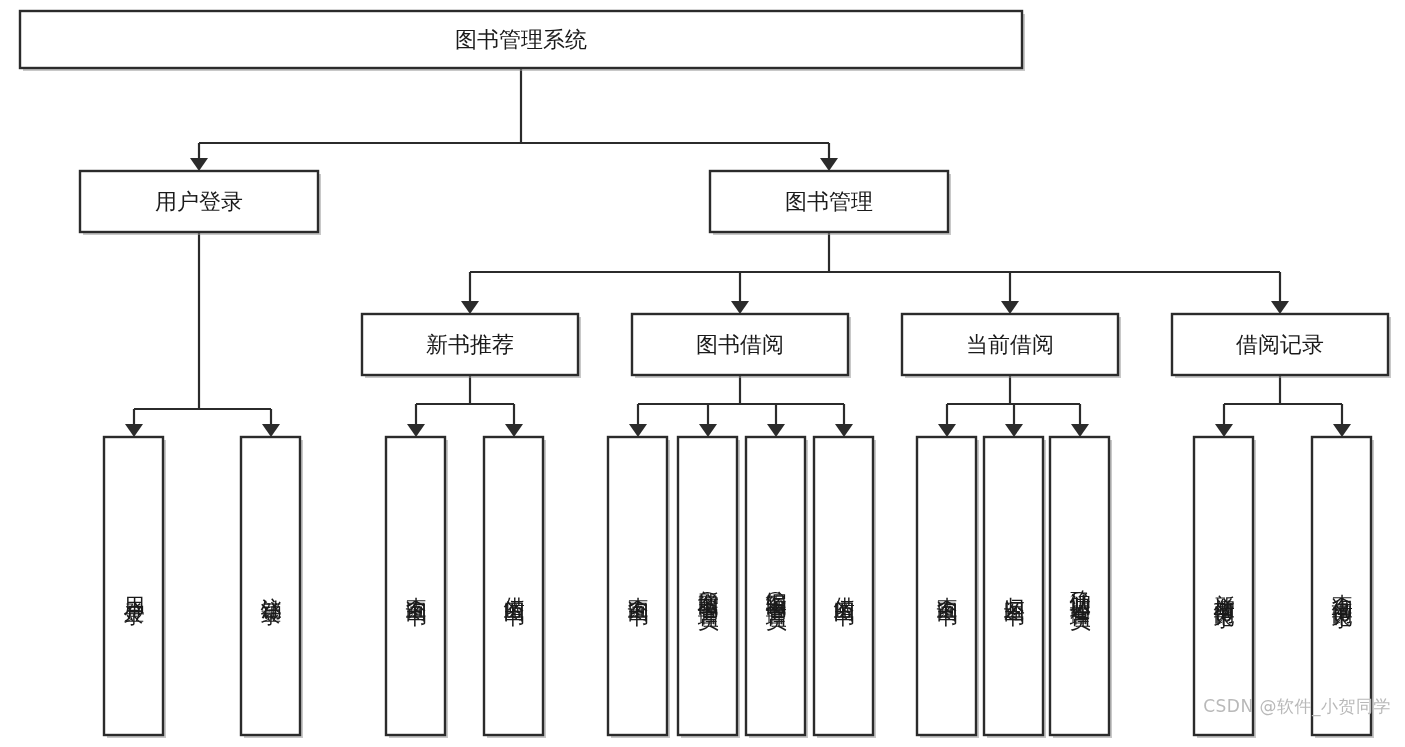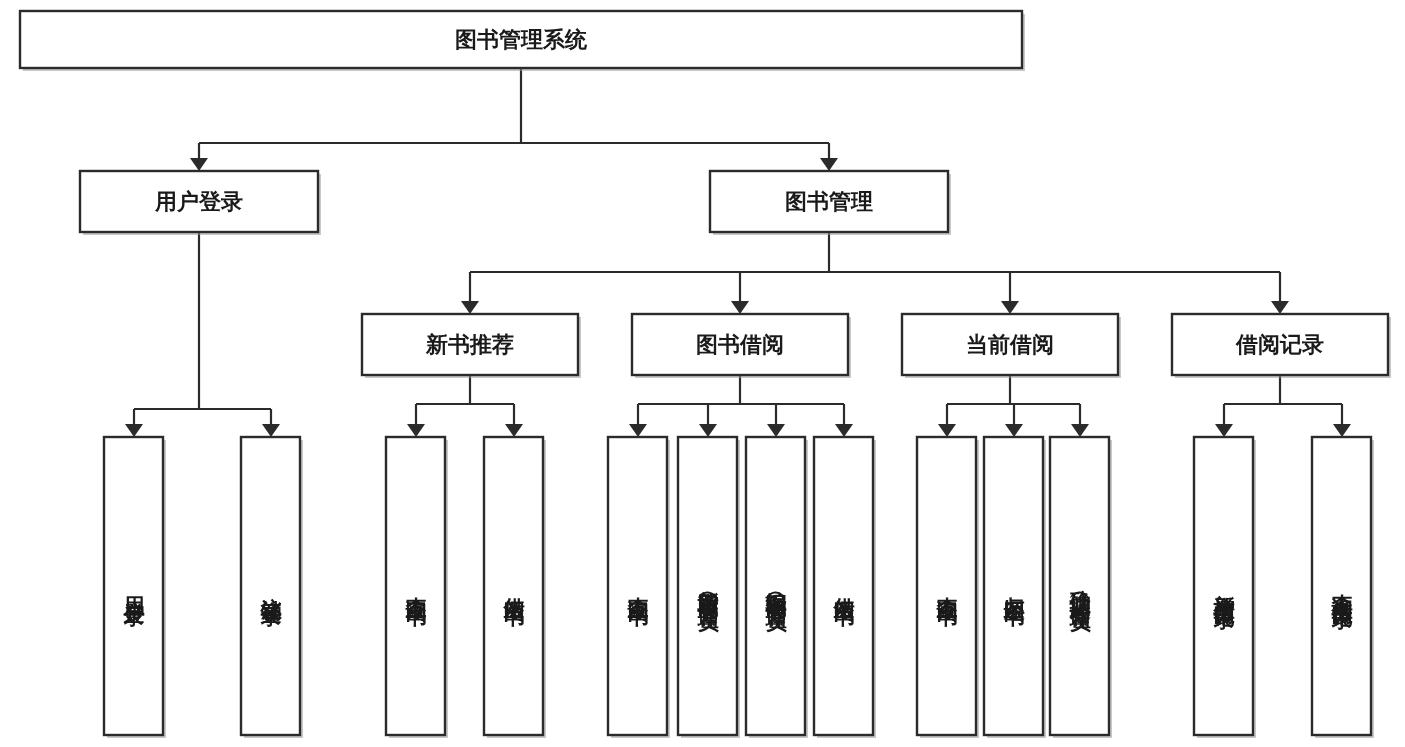--- a/index.html
+++ b/index.html
@@ -12,21 +12,20 @@
     width: 1405px;
     height: 747px;
     font-family: "DejaVu Sans", "Liberation Sans", sans-serif;
     overflow: hidden;
     position: relative;
   }
   #diagram-root {
     position: relative;
     width: 1405px;
     height: 724px;
-    font-weight: bold;
   }
   svg.diagram-canvas {
     position: absolute;
     left: 0;
     top: 0;
     width: 1405px;
     height: 747px;
     display: block;
   }
   .node-box {
@@ -239,20 +238,21 @@
         <g>
           <rect x="1197" y="440" width="59" height="298" class="node-shadow"></rect>
           <rect x="1194" y="437" width="59" height="298" class="node-box"></rect>
         </g>
         <g>
           <rect x="1315" y="440" width="59" height="298" class="node-shadow"></rect>
           <rect x="1312" y="437" width="59" height="298" class="node-box"></rect>
         </g>
       </g>
     </svg>
+  <div class="watermark">CSDN @软件_小贺同学</div>
 <div class="node-label-v" style="left: 104px; top: 437px; width: 59px; height: 298px;">用户登录</div>
     <div class="node-label-v" style="left: 241px; top: 437px; width: 59px; height: 298px;">注销登录</div>
     <div class="node-label-v" style="left: 386px; top: 437px; width: 59px; height: 298px;">查询图书</div>
     <div class="node-label-v" style="left: 484px; top: 437px; width: 59px; height: 298px;">借阅图书</div>
     <div class="node-label-v" style="left: 608px; top: 437px; width: 59px; height: 298px;">查询图书</div>
     <div class="node-label-v" style="left: 678px; top: 437px; width: 59px; height: 298px;">新增图书（管理员）</div>
     <div class="node-label-v" style="left: 746px; top: 437px; width: 59px; height: 298px;">编辑图书（管理员）</div>
     <div class="node-label-v" style="left: 814px; top: 437px; width: 59px; height: 298px;">借阅图书</div>
     <div class="node-label-v" style="left: 917px; top: 437px; width: 59px; height: 298px;">查询图书</div>
     <div class="node-label-v" style="left: 984px; top: 437px; width: 59px; height: 298px;">归还图书</div>

